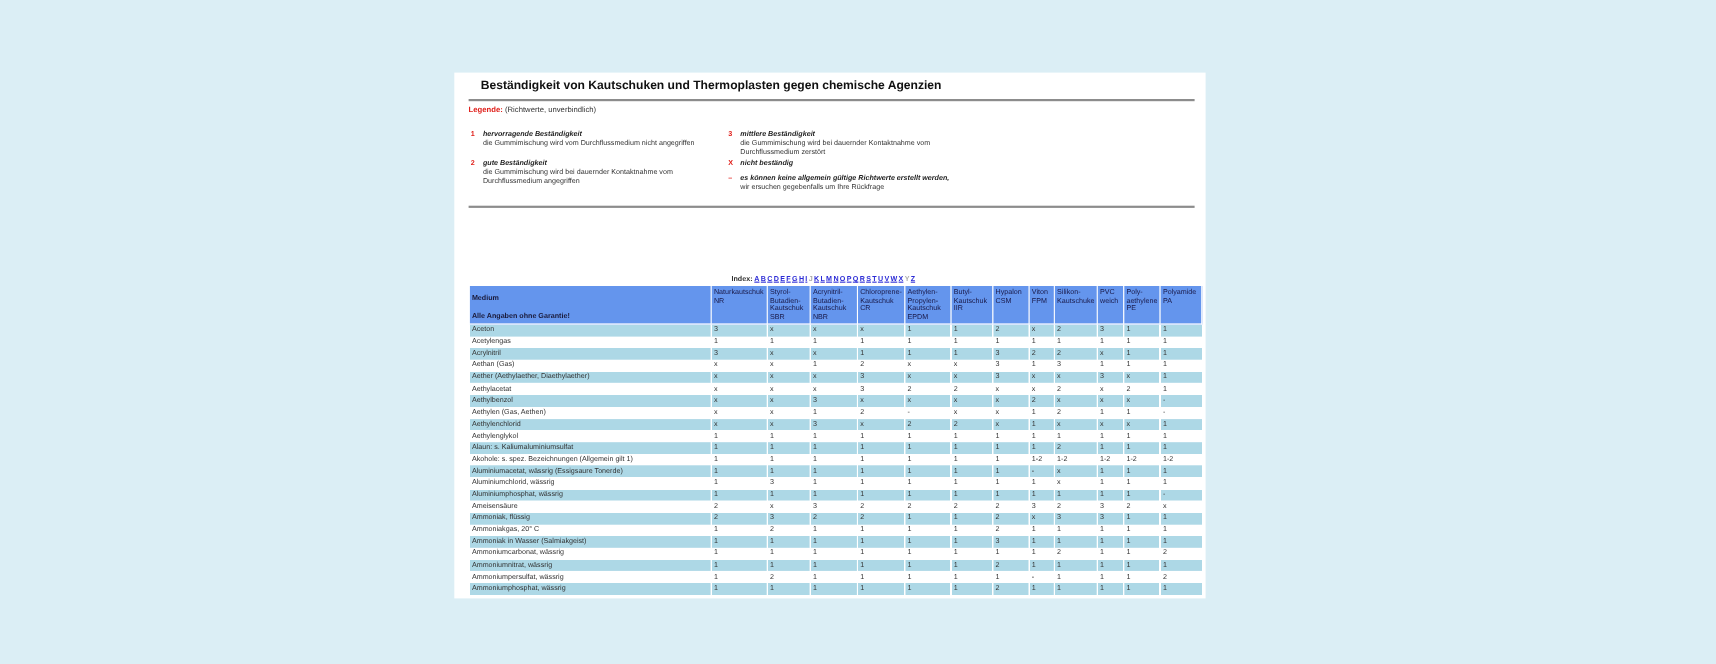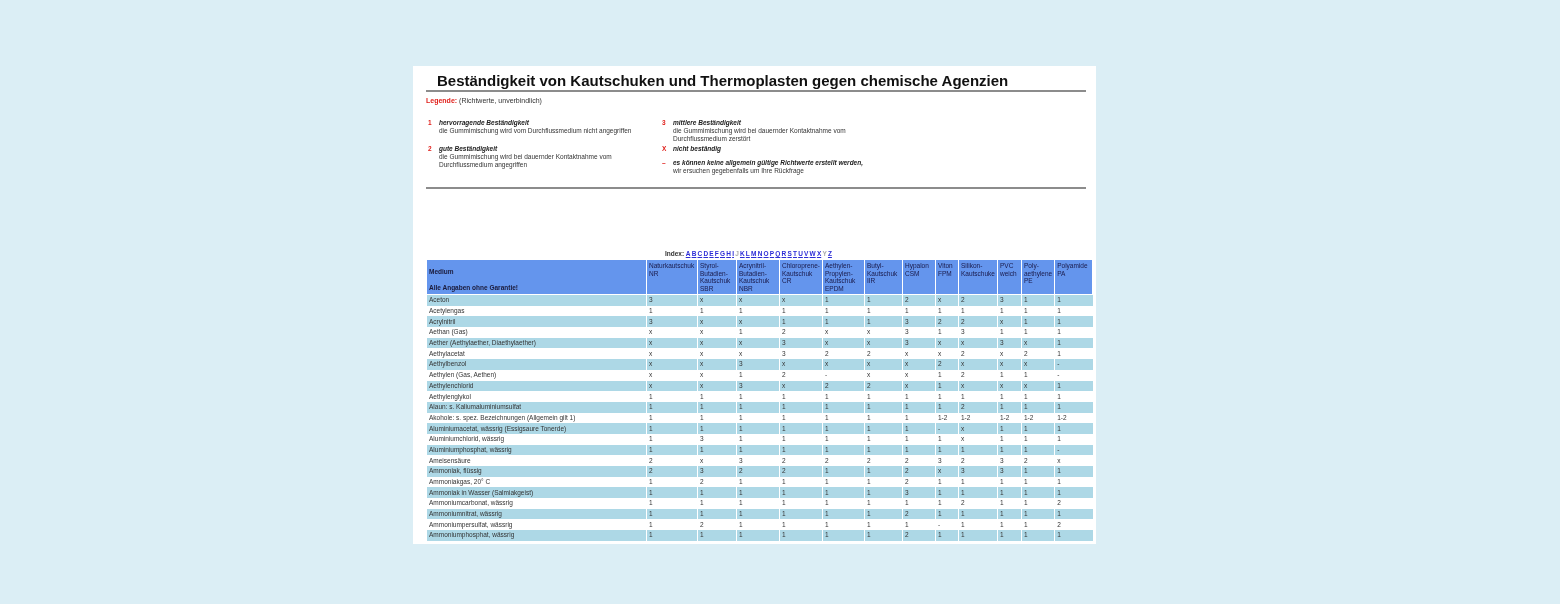--- a/index.html
+++ b/index.html
@@ -1,18 +1,18 @@
 <!DOCTYPE html>
 <html><head>
 <meta charset="utf-8">
 <style>
   html, body { margin:0; padding:0; }
   body { width:1560px; height:604px; background:#dbeef5; font-family:"Liberation Sans", sans-serif; position:relative; overflow:hidden; }
   .page { position:absolute; left:413px; top:66px; width:683px; height:478px; background:#ffffff; overflow:hidden; }
-  .title { position:absolute; left:13px; top:6px; font-size:15px; font-weight:bold; color:#111;padding-left:11px; }
+  .title { position:absolute; left:13px; top:6px; font-size:11px; font-weight:bold; color:#111;padding-left:11px; }
   .rule { position:absolute; left:13px; width:660px; height:2px; background:#8c8c8c; }
   .legend-head { position:absolute; left:13px; top:31px; font-size:7px; color:#333; }
   .legend-head .red { color:#e0201b; font-weight:bold; }
   .leg { position:absolute; font-size:6.5px; color:#333; line-height:8px; }
   .leg .sym { position:absolute; left:0; top:0; color:#e0201b; font-weight:bold; width:8px; }
   .leg .txt { margin-left:11px; }
   .leg .bt { font-weight:bold; font-style:italic; color:#222; }
   .index { position:absolute; left:252px; top:184px; font-size:6.5px; color:#333; font-weight:bold; }
   .index a { color:#2b2bd6; text-decoration:underline; margin-right:1.2px; }
   .index .dis { color:#aaa; text-decoration:none; margin-right:1.2px; }

